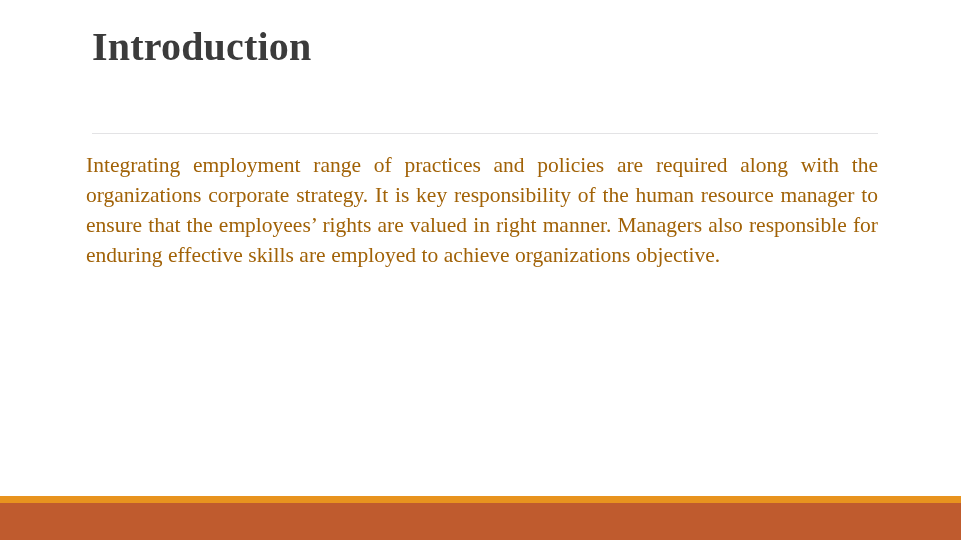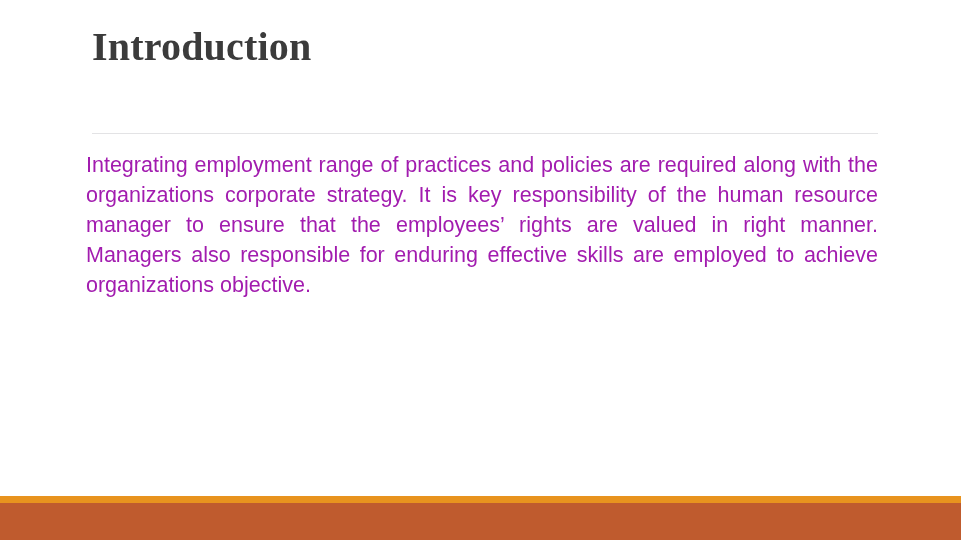--- a/index.html
+++ b/index.html
@@ -48,24 +48,24 @@
 
   .body-block {
     position: absolute;
     left: 86px;
     top: 150px;
     width: 792px;
   }
 
   .body-paragraph {
     margin: 0;
-    font-family: Liberation Sans, sans-serif;
+    font-family: Liberation Serif, serif;
     font-size: 21.5px;
     line-height: 30px;
-    color: #a21caf;
+    color: #a16207;
     text-align: justify;
     text-justify: inter-word;
     word-spacing: 0.2px;
     hyphens: none;
   }
 
   .footer-bars {
     position: absolute;
     left: 0;
     right: 0;

